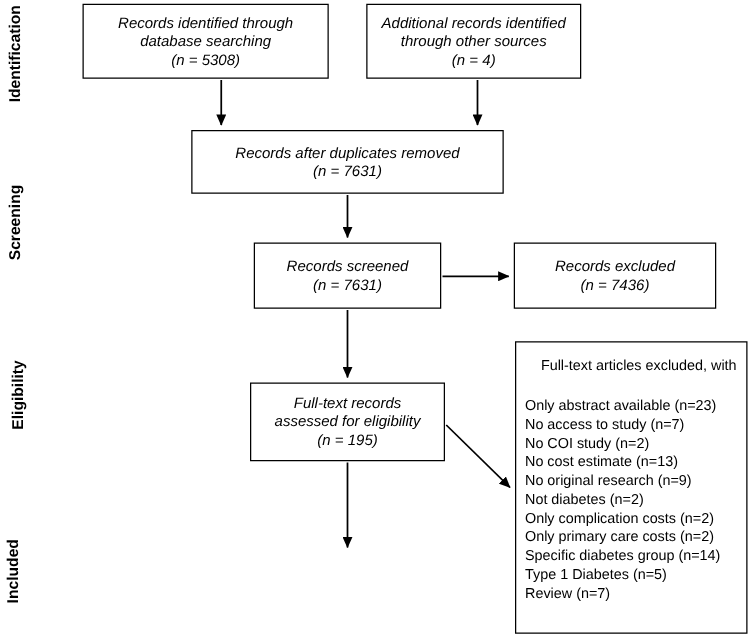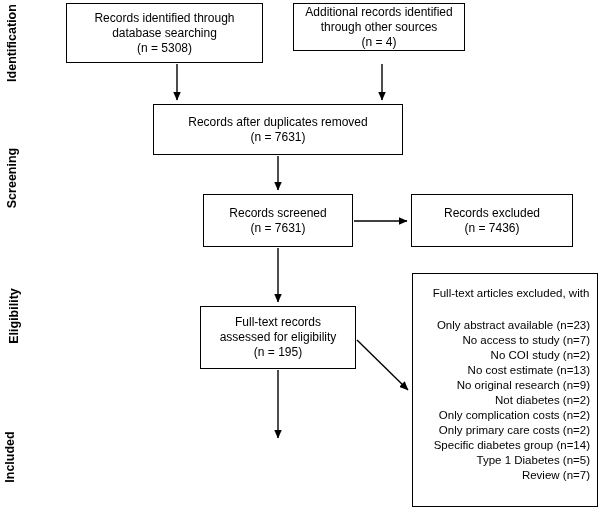--- a/index.html
+++ b/index.html
@@ -17,41 +17,42 @@
     border:1.5px solid #000000;
     background:#ffffff;
     display:flex;
     flex-direction:column;
     align-items:center;
     justify-content:center;
     text-align:center;
     font-size:12px;
     line-height:15px;
     white-space:nowrap;
+    font-style:italic;
   }
   .side-label{
     position:absolute;
     transform:translate(-50%,-50%) rotate(-90deg);
     transform-origin:center center;
     font-weight:bold;
     font-size:12.5px;
     white-space:nowrap;
   }
   .bigbox{
     position:absolute;
     box-sizing:border-box;
     border:1.5px solid #000000;
     background:#ffffff;
     font-size:11.5px;
     line-height:15px;
     padding:12px 7px 0 7px;
     white-space:nowrap;
   }
   .bb-heading{text-align:center;margin-bottom:17px;margin-left:12px;}
-  .bb-reasons{text-align:right;}
+  .bb-reasons{text-align:left;}
   #arrow-layer{
     position:absolute;left:0;top:0;width:602px;height:512px;
     pointer-events:none;
   }
 </style>
 </head>
 <body>
 
 <div id="stage">
 
@@ -74,21 +75,21 @@
     <line x1="357" y1="340" x2="408" y2="390" stroke="#000000" stroke-width="1.4" marker-end="url(#ah)"></line>
     <line x1="278" y1="370" x2="278" y2="438" stroke="#000000" stroke-width="1.4" marker-end="url(#ah)"></line>
   </svg>
 
   <div class="flowbox" style="left:66px;top:3px;width:197px;height:60px">
     <div>Records identified through</div>
     <div>database searching</div>
     <div>(n = 5308)</div>
   </div>
 
-  <div class="flowbox" style="left:293px;top:3px;width:172px;height:48px">
+  <div class="flowbox" style="left:293px;top:3px;width:172px;height:60px">
     <div>Additional records identified</div>
     <div>through other sources</div>
     <div>(n = 4)</div>
   </div>
 
   <div class="flowbox" style="left:153px;top:104px;width:250px;height:51px">
     <div>Records after duplicates removed</div>
     <div>(n = 7631)</div>
   </div>
 

